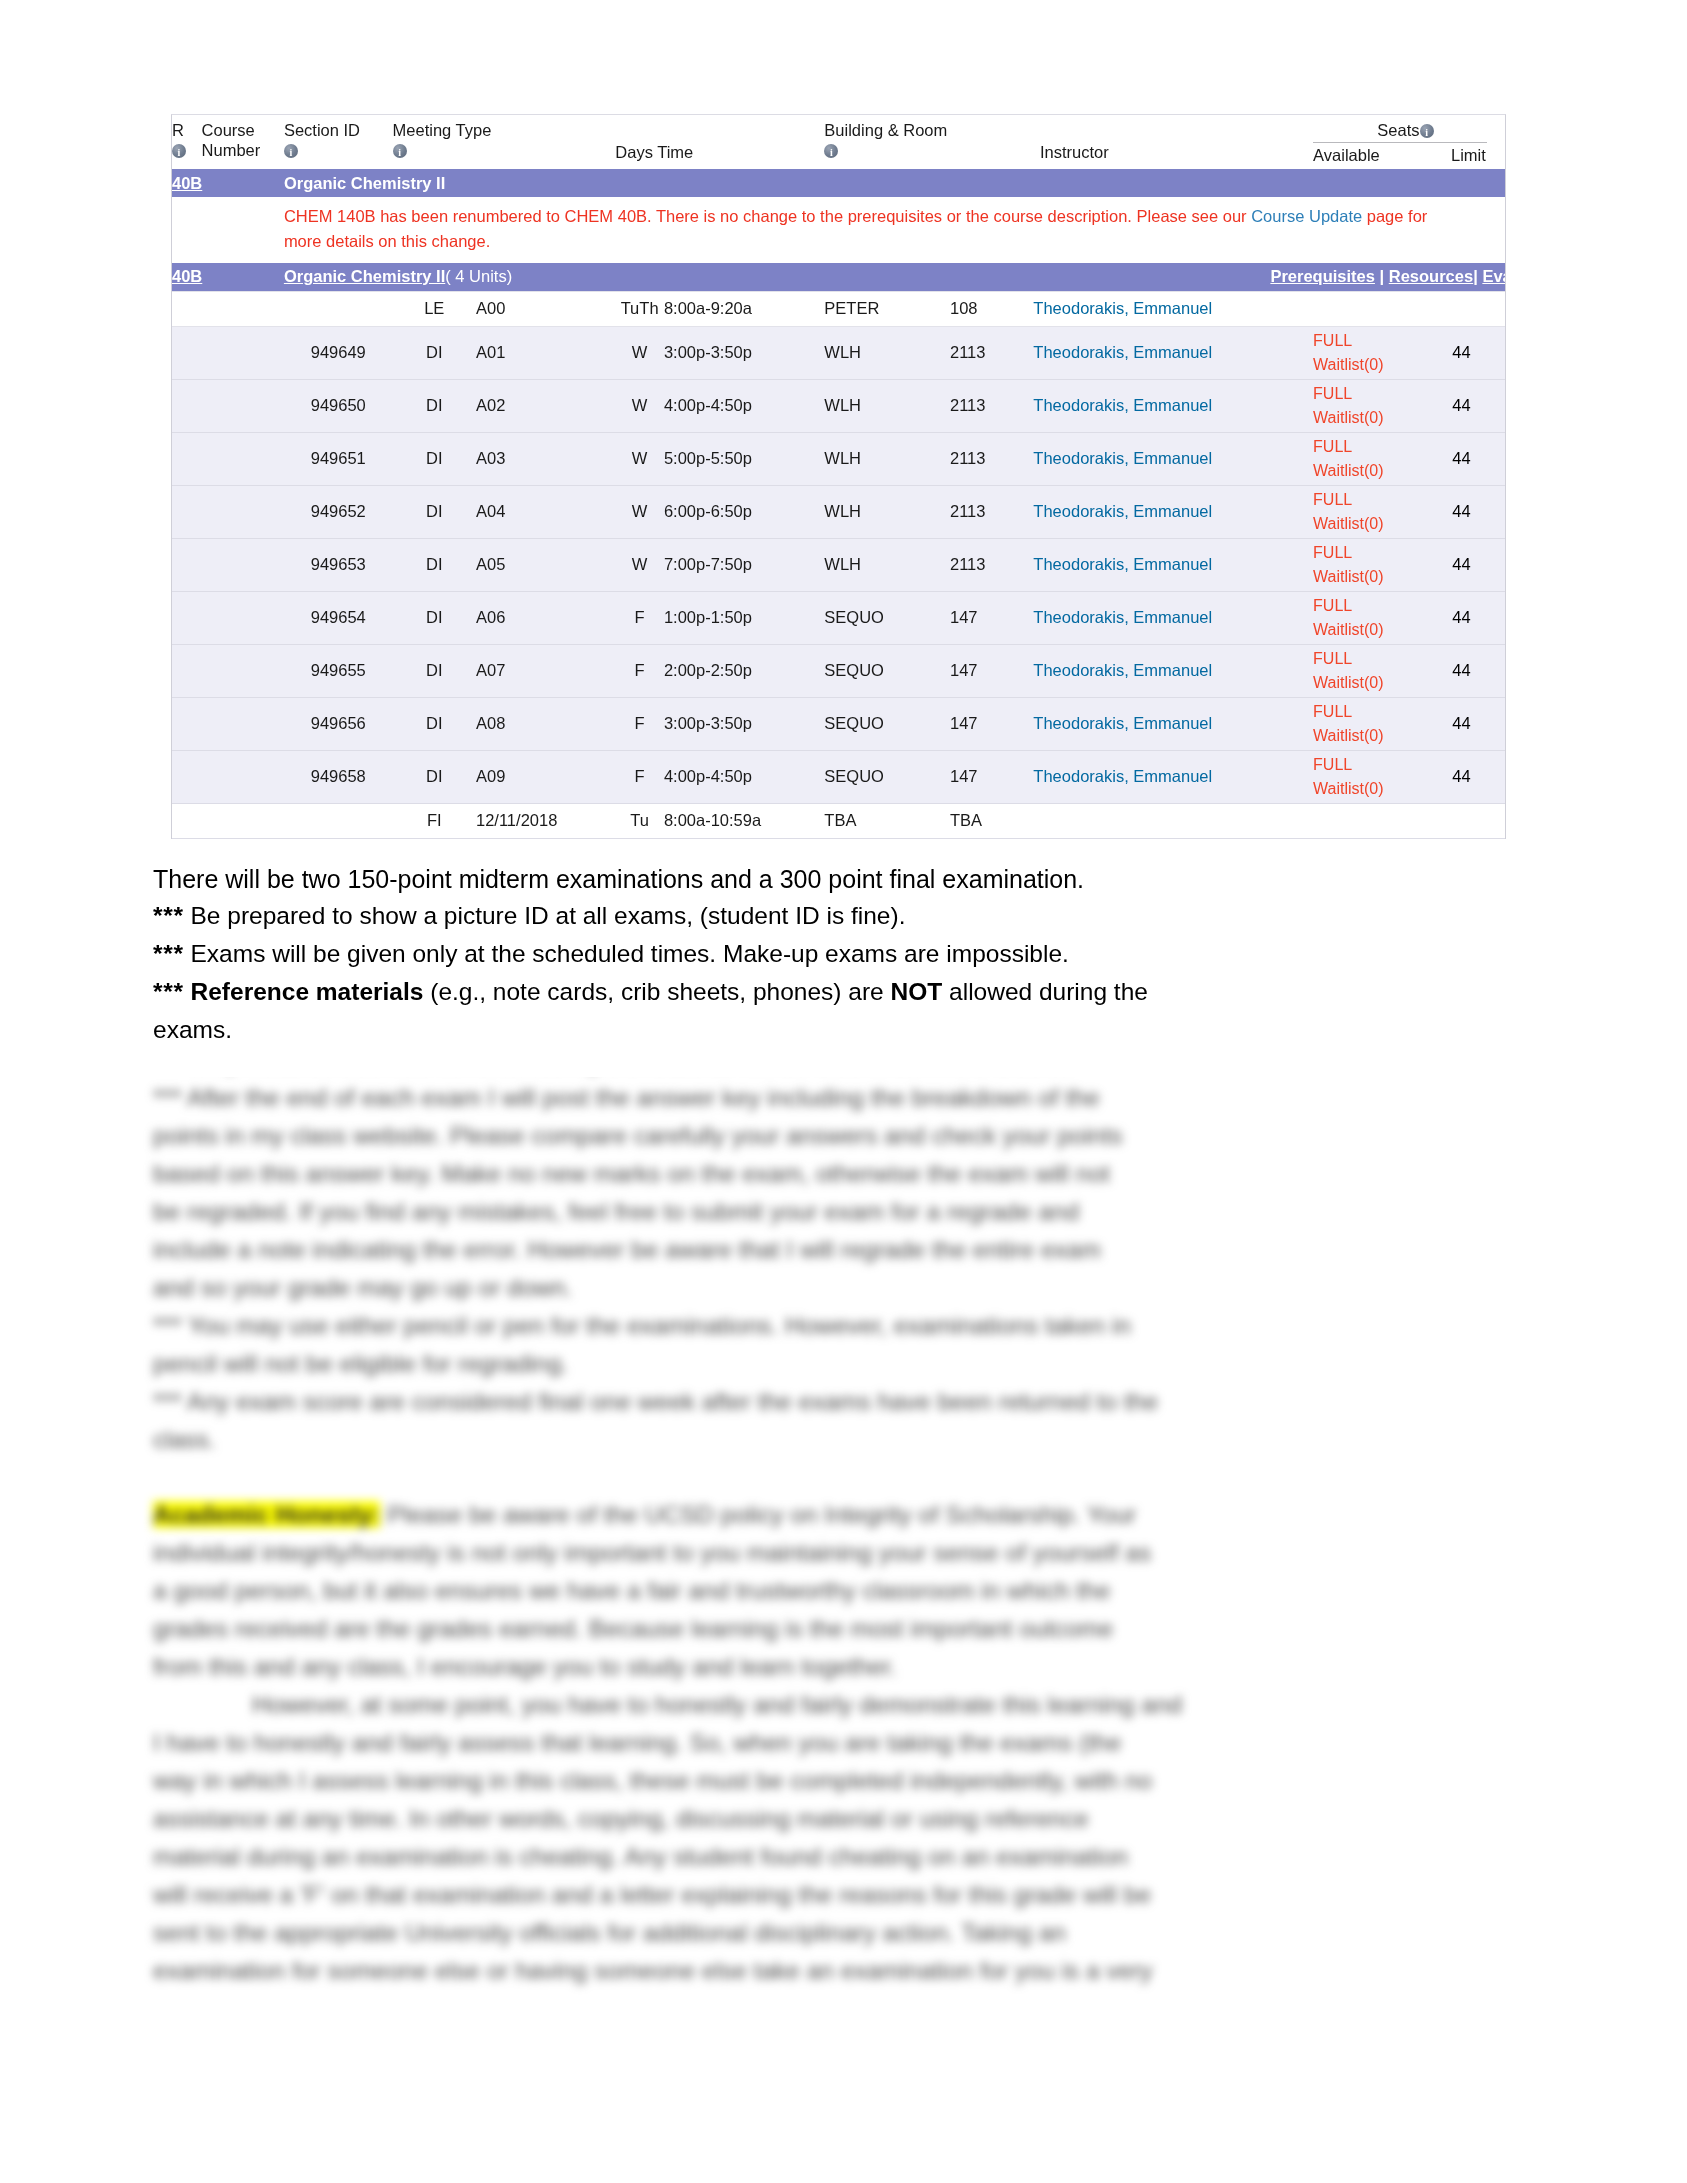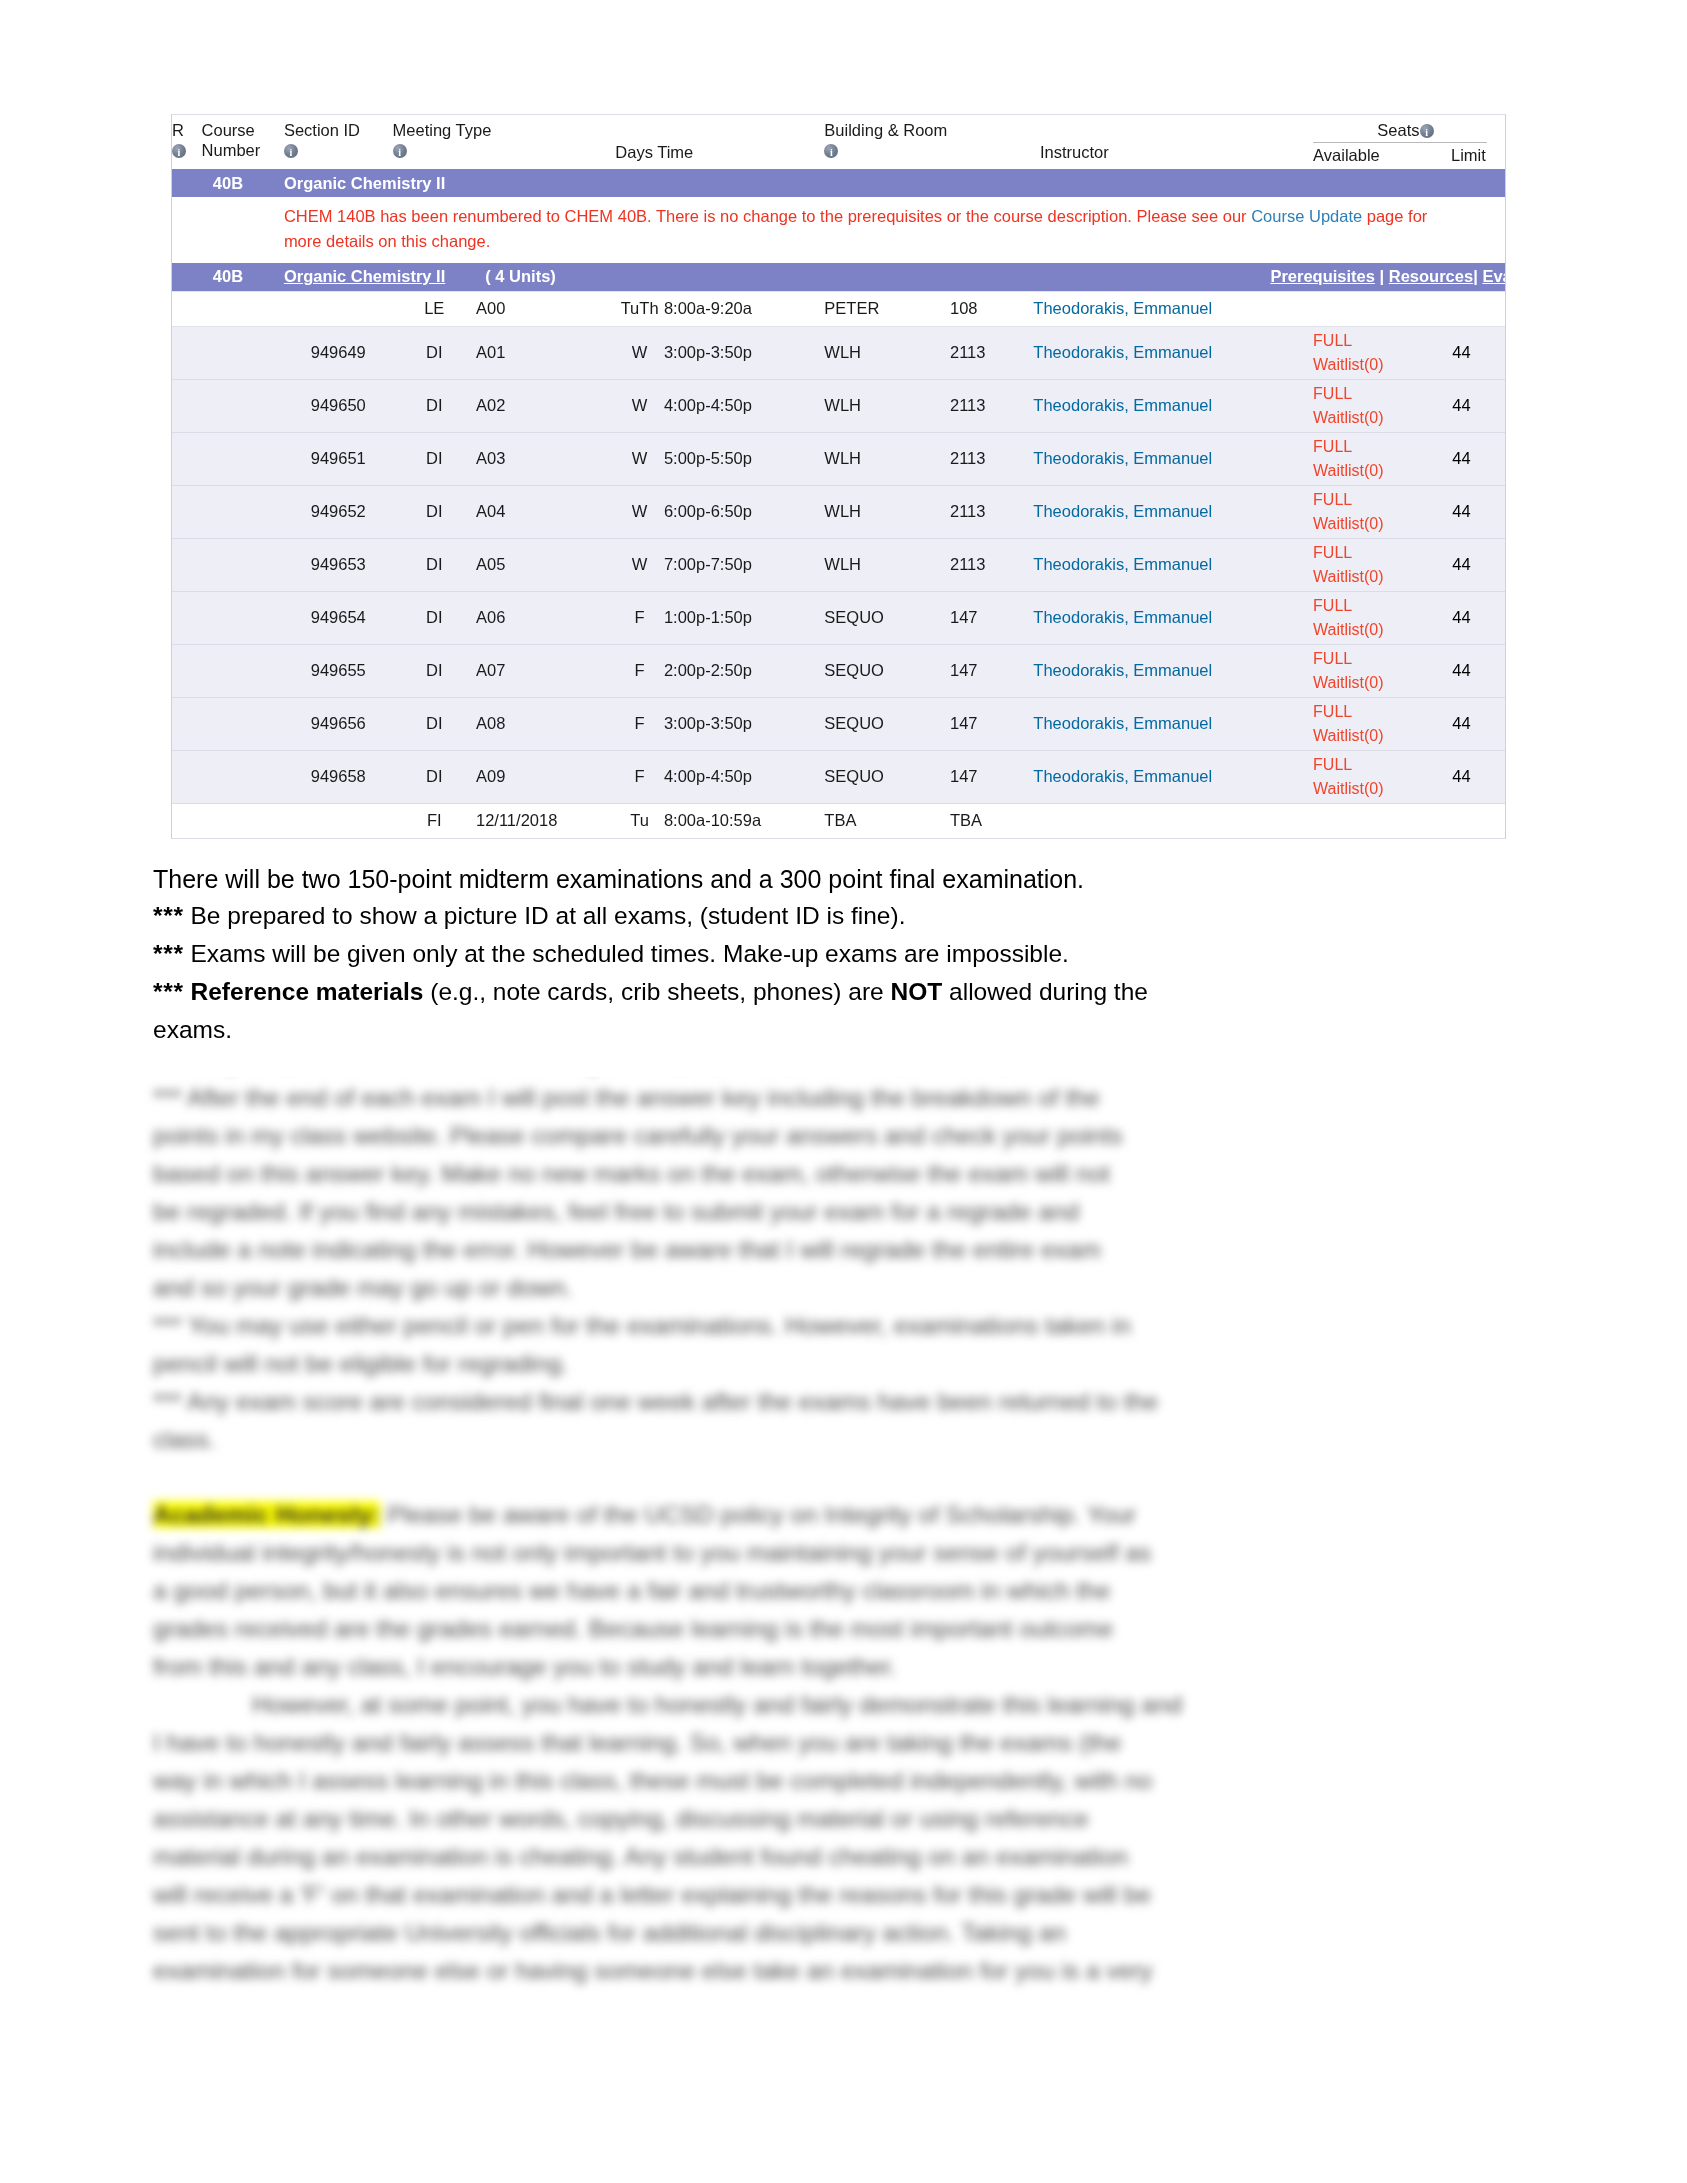--- a/index.html
+++ b/index.html
@@ -109,32 +109,32 @@
   }
 
   
   tr.course-bar td {
     background: #7d82c6;
     color: #ffffff;
     height: 28px;
     font-weight: bold;
     font-size: 16.5px;
   }
-  .bar-num  { text-align: center; }
+  .bar-num  { text-align: left; text-decoration: underline; }
   .bar-title { padding-left: 2.6px; }
   .bar-links {
     text-align: right;
     padding-right: 1.3px;
     white-space: nowrap;
   }
   .bar-links a, .bar-title a {
     color: #ffffff;
     text-decoration: underline;
   }
-  .units { font-weight: bold; padding-left: 40px; }
+  .units { font-weight: normal; }
 
   
   tr.note-row td {
     background: #ffffff;
     padding: 6.6px 0 9.3px 0;
   }
   .note {
     color: #ee3322;
     font-size: 16.5px;
     line-height: 25px;

